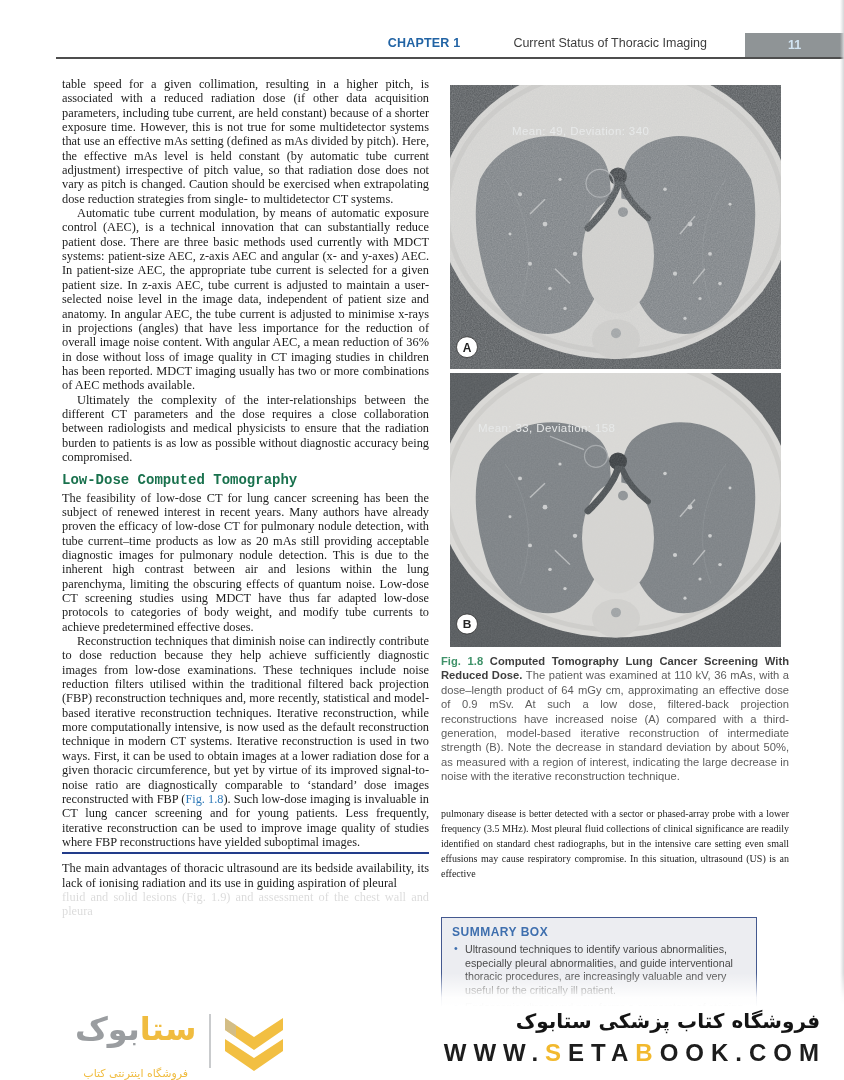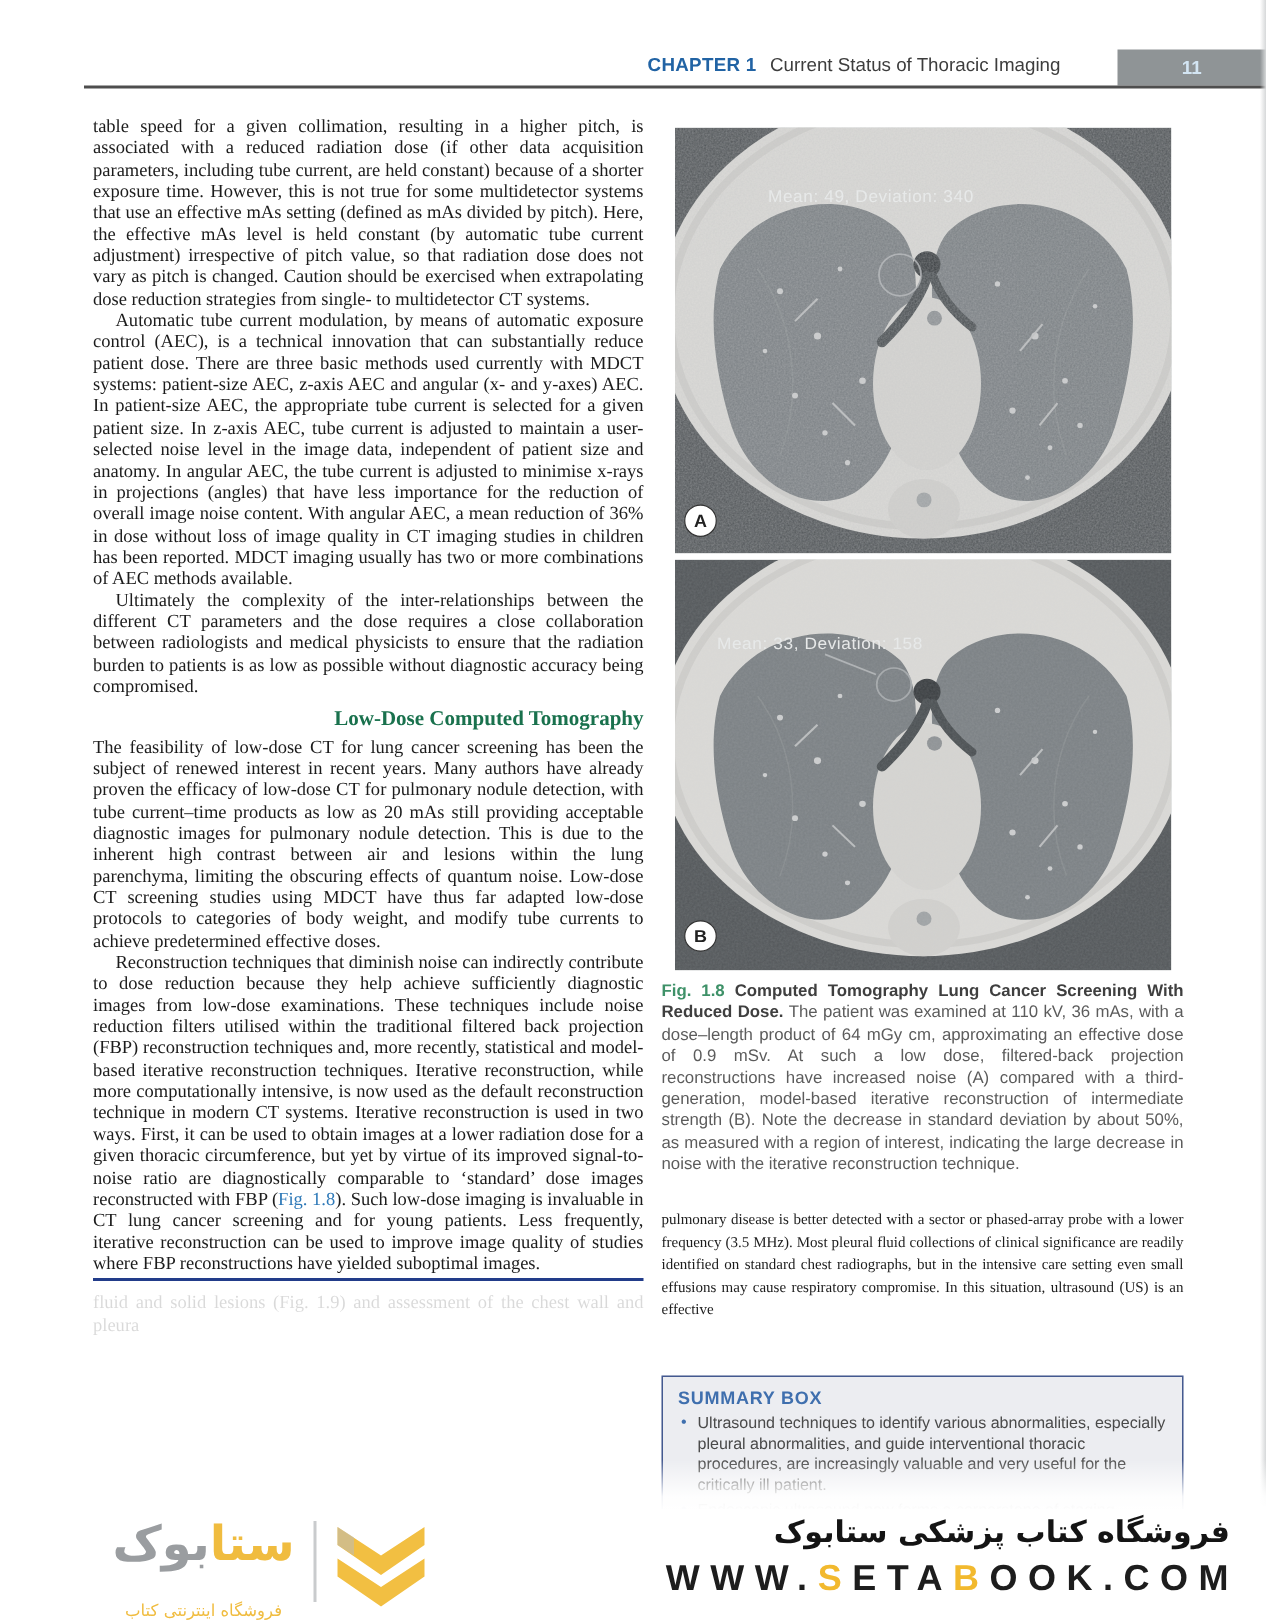--- a/index.html
+++ b/index.html
@@ -1,47 +1,47 @@
 <!DOCTYPE html>
 <html><head>
 <meta charset="utf-8">
 <style>
   html,body{margin:0;padding:0;background:#fff;}
   .page{position:relative;width:844px;height:1080px;background:#fff;overflow:hidden;font-family:"Liberation Serif",serif;color:#1c1c1c;}
   
   .hdr{position:absolute;right:137px;top:36px;font-family:"Liberation Sans",sans-serif;font-size:12.5px;white-space:nowrap;}
   .hdr .chap{color:#2163a4;font-weight:bold;margin-right:9px;letter-spacing:0.2px;}
-  .hdr .titl{color:#3d3d3d;}
+  .hdr .titl{color:#3d3d3d;margin-left:44px;}
   .page-badge{position:absolute;right:0;top:33px;width:99px;height:24px;background:#8f9496;color:#d3e5f3;font-family:"Liberation Sans",sans-serif;font-weight:bold;font-size:12.5px;display:flex;align-items:center;justify-content:center;}
   .header-rule{position:absolute;left:56px;right:0;top:57px;height:2px;background:#4e4e4e;}
   .edge{position:absolute;right:0;top:0;width:4px;height:1004px;background:linear-gradient(to left,#d6d8d9,rgba(255,255,255,0));}
   
   .left-col{position:absolute;left:62px;top:77px;width:367px;font-size:12.35px;line-height:14.35px;text-align:justify;}
   .left-col p{margin:0;}
   .left-col p.ind{text-indent:15px;}
-  .h-green{font-family:Liberation Serif, serif;font-size:14px;font-weight:bold;color:#19714d;margin:9px 0 3px 0;text-align:right;}
+  .h-green{font-family:Liberation Mono, monospace;font-size:14px;font-weight:bold;color:#19714d;margin:9px 0 3px 0;text-align:left;}
   .h-navy{font-family:"Liberation Sans",sans-serif;font-size:13.5px;font-weight:bold;color:#223c8a;letter-spacing:0.4px;margin:15px 0 0 0;text-align:left;}
   .navy-rule{height:2px;background:#223c8a;margin:3px 0 7px 0;}
   .fig-link{color:#2e79b8;cursor:pointer;}
   .faded-line{opacity:0.16;}
   
   .ct{position:absolute;left:450px;width:331px;display:block;}
   .ct-a{top:85px;height:284px;}
   .ct-b{top:373px;height:274px;}
   .ct text{font-family:"Liberation Sans",sans-serif;}
   
   .caption{position:absolute;left:441px;top:654px;width:348px;font-family:"Liberation Sans",sans-serif;font-size:11.2px;line-height:14.4px;color:#5c5c5c;text-align:justify;}
   .caption p{margin:0;}
   .cap-fig{color:#3e9168;font-weight:bold;}
   .cap-bold{color:#3f3f3f;font-weight:bold;}
   
   .right-para{position:absolute;left:441px;top:806px;width:348px;font-size:10px;line-height:15.1px;text-align:justify;}
   .right-para p{margin:0;}
   
-  .summary{position:absolute;left:441px;top:917px;width:348px;height:96px;box-sizing:border-box;border:1.6px solid #44598f;background:#ecedf1;padding:7px 10px 0 10px;font-family:"Liberation Sans",sans-serif;overflow:hidden;}
+  .summary{position:absolute;left:441px;top:917px;width:316px;height:96px;box-sizing:border-box;border:1.6px solid #44598f;background:#ecedf1;padding:7px 10px 0 10px;font-family:"Liberation Sans",sans-serif;overflow:hidden;}
   .summary h3{margin:0 0 4px 0;font-size:12px;color:#3f6fae;letter-spacing:0.5px;font-weight:bold;}
   .summary ul{margin:0;padding:0 0 0 13px;list-style:none;}
   .summary li{position:relative;font-size:10.7px;line-height:13.7px;color:#4a4a4a;margin-bottom:3px;}
   .summary li::before{content:"\2022";color:#3f6fae;position:absolute;left:-11px;top:-1px;}
   
   .fade{position:absolute;left:0;top:973px;width:844px;height:35px;background:linear-gradient(to bottom,rgba(255,255,255,0),rgba(255,255,255,0.93) 70%,#fff);pointer-events:none;}
   .footer{position:absolute;left:0;top:1006px;width:836px;height:74px;background:#fff;}
   .logo{position:absolute;left:75px;top:5px;display:flex;align-items:flex-start;}
   .wm-block{display:flex;flex-direction:column;align-items:center;}
   .wordmark{font-family:"DejaVu Sans",sans-serif;font-weight:bold;font-size:32px;line-height:36px;direction:rtl;white-space:nowrap;}
@@ -69,20 +69,21 @@
   <div class="edge"></div>
 
   <div class="left-col">
     <p>table speed for a given collimation, resulting in a higher pitch, is associated with a reduced radiation dose (if other data acquisition parameters, including tube current, are held constant) because of a shorter exposure time. However, this is not true for some multidetector systems that use an effective mAs setting (defined as mAs divided by pitch). Here, the effective mAs level is held constant (by automatic tube current adjustment) irrespective of pitch value, so that radiation dose does not vary as pitch is changed. Caution should be exercised when extrapolating dose reduction strategies from single- to multidetector CT systems.</p>
     <p class="ind">Automatic tube current modulation, by means of automatic exposure control (AEC), is a technical innovation that can substantially reduce patient dose. There are three basic methods used currently with MDCT systems: patient-size AEC, z-axis AEC and angular (x- and y-axes) AEC. In patient-size AEC, the appropriate tube current is selected for a given patient size. In z-axis AEC, tube current is adjusted to maintain a user-selected noise level in the image data, independent of patient size and anatomy. In angular AEC, the tube current is adjusted to minimise x-rays in projections (angles) that have less importance for the reduction of overall image noise content. With angular AEC, a mean reduction of 36% in dose without loss of image quality in CT imaging studies in children has been reported. MDCT imaging usually has two or more combinations of AEC methods available.</p>
     <p class="ind">Ultimately the complexity of the inter-relationships between the different CT parameters and the dose requires a close collaboration between radiologists and medical physicists to ensure that the radiation burden to patients is as low as possible without diagnostic accuracy being compromised.</p>
     <h2 class="h-green">Low-Dose Computed Tomography</h2>
     <p>The feasibility of low-dose CT for lung cancer screening has been the subject of renewed interest in recent years. Many authors have already proven the efficacy of low-dose CT for pulmonary nodule detection, with tube current–time products as low as 20 mAs still providing acceptable diagnostic images for pulmonary nodule detection. This is due to the inherent high contrast between air and lesions within the lung parenchyma, limiting the obscuring effects of quantum noise. Low-dose CT screening studies using MDCT have thus far adapted low-dose protocols to categories of body weight, and modify tube currents to achieve predetermined effective doses.</p>
     <p class="ind"><span>Reconstruction techniques that diminish noise can indirectly contribute to dose reduction because they help achieve sufficiently diagnostic images from low-dose examinations. These techniques include noise reduction filters utilised within the traditional filtered back projection (FBP) reconstruction techniques and, more recently, statistical and model-based iterative reconstruction techniques. Iterative reconstruction, while more computationally intensive, is now used as the default reconstruction technique in modern CT systems. Iterative reconstruction is used in two ways. First, it can be used to obtain images at a lower radiation dose for a given thoracic circumference, but yet by virtue of its improved signal-to-noise ratio are diagnostically comparable to ‘standard’ dose images reconstructed with FBP (</span><span class="fig-link">Fig. 1.8</span><span>). Such low-dose imaging is invaluable in CT lung cancer screening and for young patients. Less frequently, iterative reconstruction can be used to improve image quality of studies where FBP reconstructions have yielded suboptimal images.</span></p>
     <div class="navy-rule"></div>
+    <p>The main advantages of thoracic ultrasound are its bedside availability, its lack of ionising radiation and its use in guiding aspiration of pleural</p>
     <p class="faded-line">fluid and solid lesions (Fig. 1.9) and assessment of the chest wall and pleura</p>
   </div>
 
   <svg width="0" height="0" style="position:absolute" aria-hidden="true">
     <defs>
       <filter id="noiseA" x="0" y="0" width="100%" height="100%">
         <feTurbulence type="fractalNoise" baseFrequency="0.85" numOctaves="2" stitchTiles="stitch" result="t"></feTurbulence>
         <feColorMatrix in="t" type="matrix" values="0 0 0 0 0.55  0 0 0 0 0.56  0 0 0 0 0.57  0 0 0 0.85 0"></feColorMatrix>
       </filter>
       <filter id="noiseB" x="0" y="0" width="100%" height="100%">

